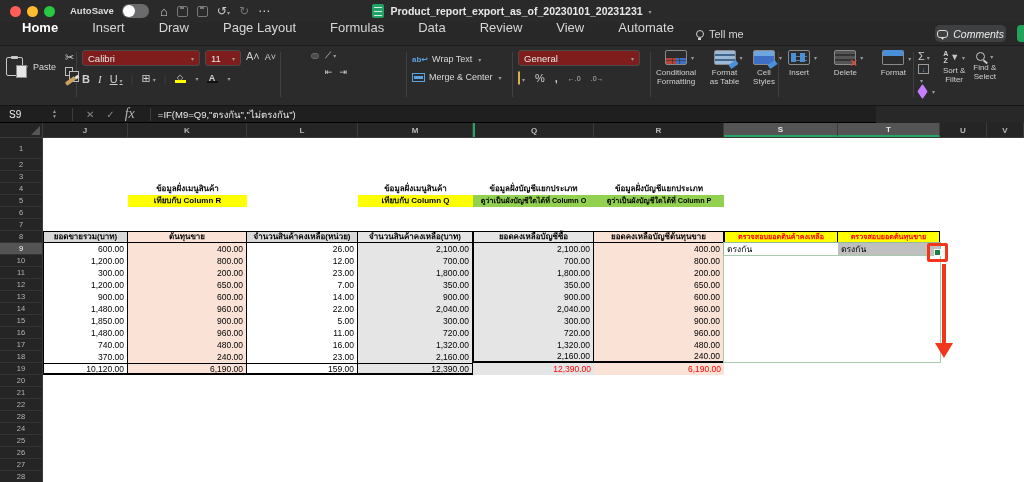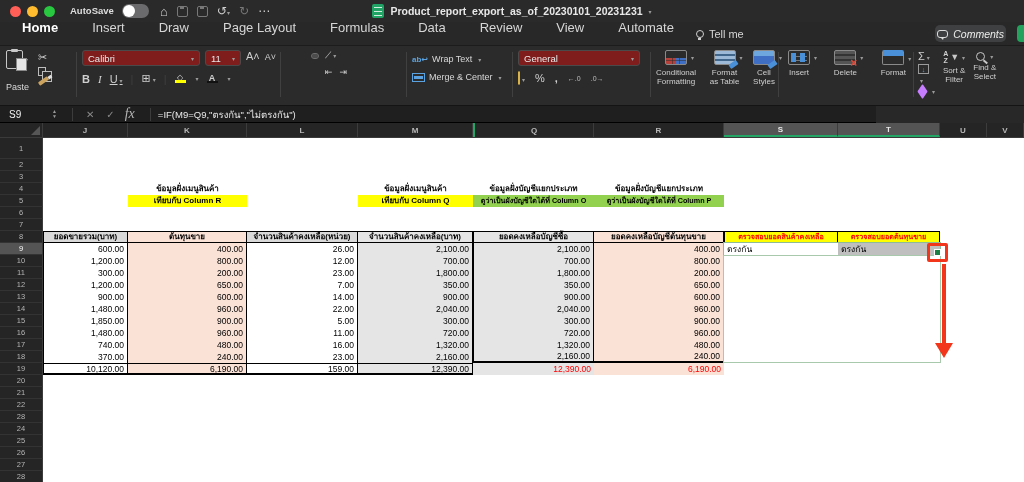--- a/index.html
+++ b/index.html
@@ -213,21 +213,21 @@
     <div class="sep" style="left:76px"></div>
       <div class="sep" style="left:280px"></div>
     <div class="sep" style="left:406px"></div>
       <div class="sep" style="left:512px"></div>
     <div class="sep" style="left:650px"></div>
       <div class="sep" style="left:778px"></div>
     <div class="sep" style="left:913px"></div>
 
     <div class="grp clipboard-grp">
       <div style="display:flex;gap:9px">
-        <div style="display:flex;flex-direction:column;align-items:flex-start;gap:13px">
+        <div style="display:flex;flex-direction:row;align-items:center;gap:5px">
           <div class="rbtn">
               <span class="ic-clip"></span>
               <span class="dd">▾</span>
             </div>
           <span class="lbl">Paste</span>
         </div>
         <div style="display:flex;flex-direction:column;gap:3px;padding-top:1px">
           <span class="ic-scissors">✂</span>
           <span class="ic-copy"></span>
           <span class="ic-brush"></span>
@@ -447,21 +447,21 @@
       <div class="cell ctr bold fs8 bg-yellow cM r5">เทียบกับ Column Q</div>
       <div class="cell ctr bold fs7 bg-green cQ r5">ดูว่าเป็นผังบัญชีใดได้ที่ Column O</div>
       <div class="cell ctr bold fs7 bg-green cR r5">ดูว่าเป็นผังบัญชีใดได้ที่ Column P</div>
 
       <div class="cell ctr bold fs8 bg-gray  vl vr bt bb cJ r8">ยอดขายรวม(บาท)</div>
       <div class="cell ctr bold fs8 bg-pink  vr bt bb cK r8">ต้นทุนขาย</div>
       <div class="cell ctr bold fs8 bg-gray  vr bt bb cL r8">จำนวนสินค้าคงเหลือ(หน่วย)</div>
       <div class="cell ctr bold fs8 bg-cream vr bt bb cM r8">จำนวนสินค้าคงเหลือ(บาท)</div>
       <div class="cell ctr bold fs8 bg-cream vl vr bt bb cQ r8">ยอดคงเหลือบัญชีซื้อ</div>
       <div class="cell ctr bold fs8 bg-pink  vr bt bb cR r8">ยอดคงเหลือบัญชีต้นทุนขาย</div>
-      <div class="cell ctr bold fs7 bg-yellow redtx vl vr bt bb cS r8">ตรวจสอบยอดสินค้าคงเหลือ</div>
+      <div class="cell ctr bold fs7 bg-yellow redtx vl vr bt bb cS r8">ตรวจสอบยอดตินค้าคงเหลือ</div>
       <div class="cell ctr bold fs7 bg-yellow redtx vr bt bb cT r8">ตรวจสอบยอดต้นทุนขาย</div>
 
       <div class="row-c">
         <div class="cell num vl vr cJ r9">600.00</div>
         <div class="cell num bg-pink vr cK r9">400.00</div>
         <div class="cell num vr cL r9">26.00</div>
         <div class="cell num bg-cream vr cM r9">2,100.00</div>
         <div class="cell num bg-cream vl vr cQ r9">2,100.00</div>
         <div class="cell num bg-pink vr cR r9">400.00</div>
       </div>

